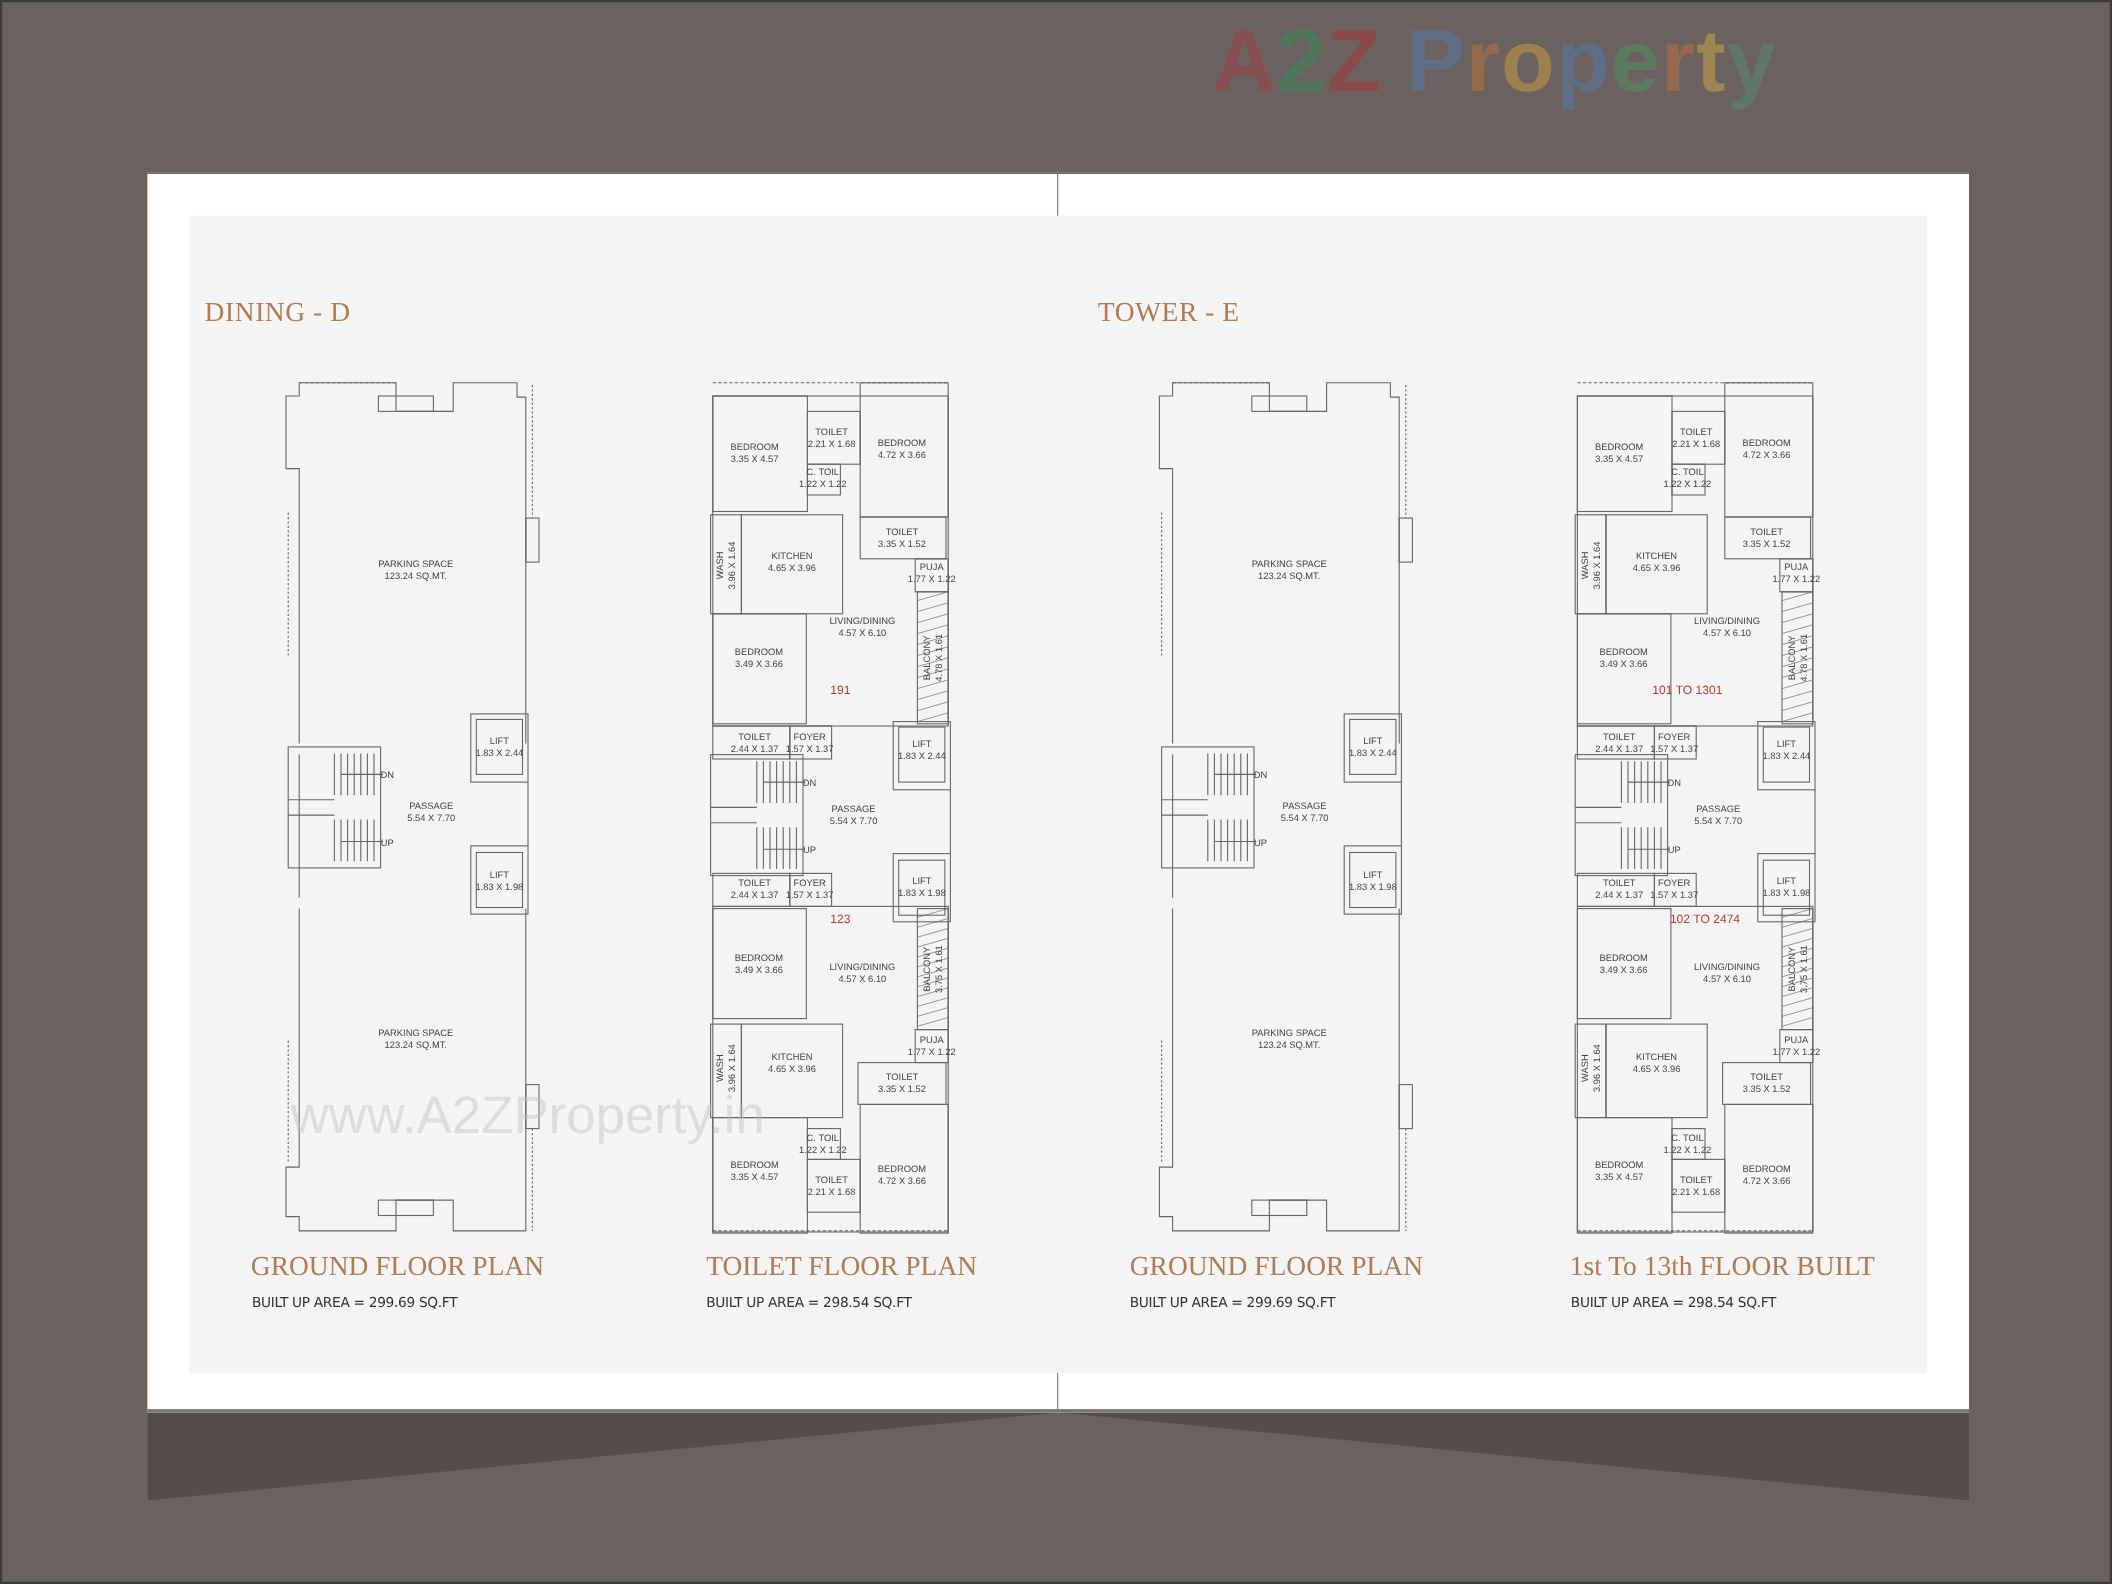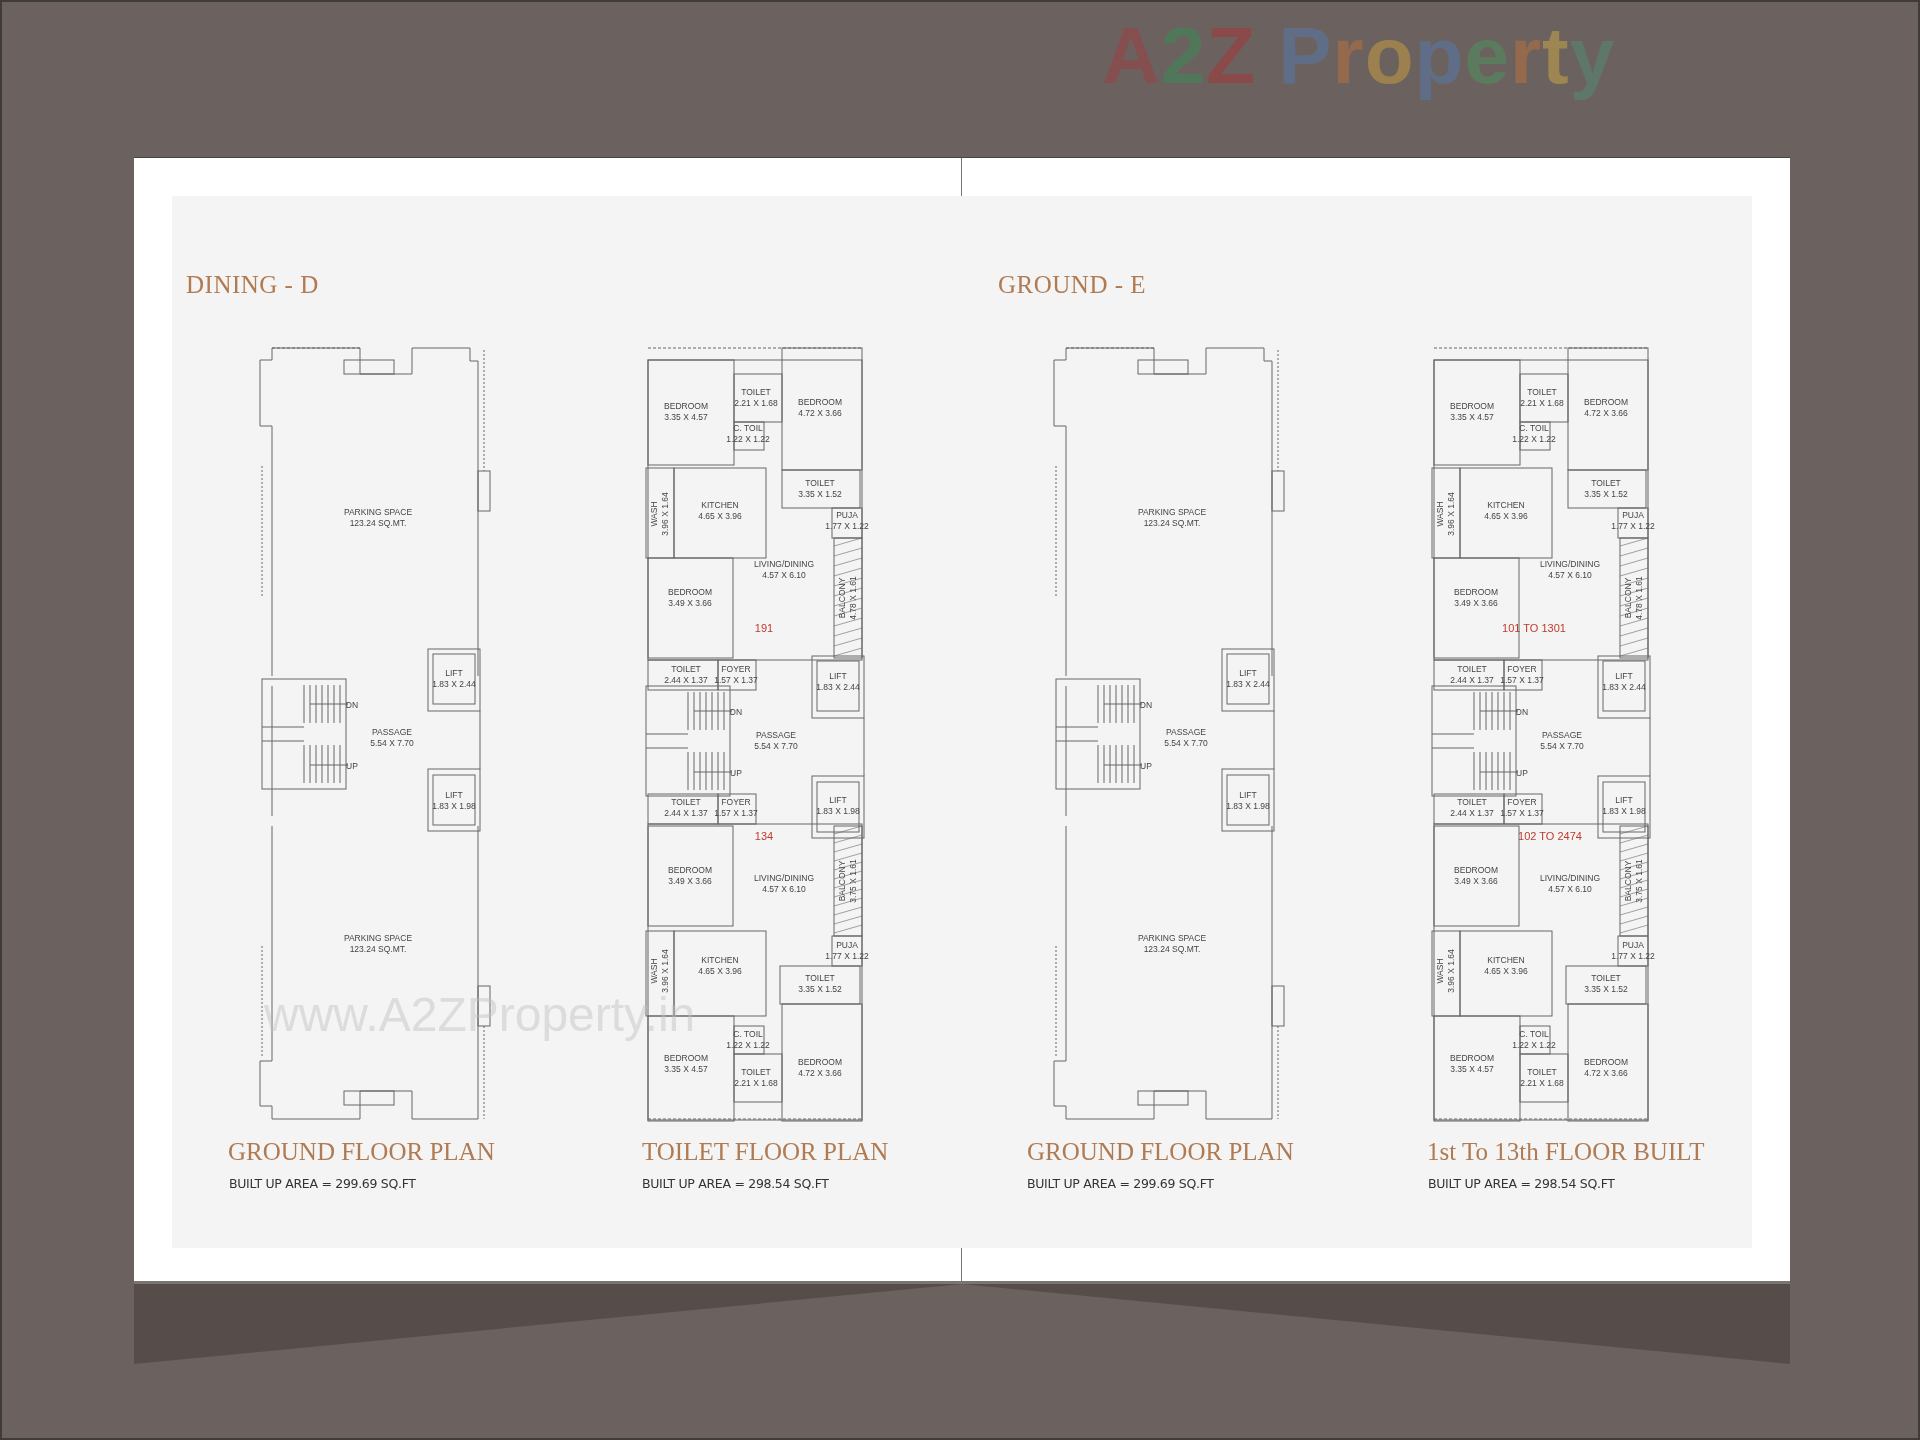--- a/index.html
+++ b/index.html
@@ -67,21 +67,21 @@
 
 <div class="logo" id="logo"><span style="color: rgb(138, 78, 78);">A</span><span style="color: rgb(79, 122, 90);">2</span><span style="color: rgb(142, 72, 72);">Z</span><span class="gap"></span><span style="color: rgb(95, 111, 140);">P</span><span style="color: rgb(154, 106, 74);">r</span><span style="color: rgb(162, 133, 78);">o</span><span style="color: rgb(95, 111, 140);">p</span><span style="color: rgb(91, 126, 94);">e</span><span style="color: rgb(154, 106, 74);">r</span><span style="color: rgb(164, 138, 82);">t</span><span style="color: rgb(94, 122, 108);">y</span></div>
 
 <div class="book-shadow"></div>
 
 <div class="page">
   <div class="spine"></div>
   <div class="sheet">
 
     <div class="tower-title" style="left:14px; top:75px;">DINING - D</div>
-    <div class="tower-title" style="left:826px; top:75px;">GROUND - E</div>
+    <div class="tower-title" style="left:826px; top:75px;">TOWER - E</div>
 
     <div class="plan" style="left:88px; top:150px;"><svg viewBox="0 0 235 775">
           <g stroke="#666" fill="none" stroke-width="1">
             <polyline points="12,330 12,80 0,80 0,14 12,14 12,2 100,2 100,28 152,28 152,2 210,2 210,15 218,15 218,330"></polyline>
             <polyline points="12,2 100,2" stroke-dasharray="3,2"></polyline>
             <rect x="218" y="125" width="12" height="40"></rect>
             <rect x="84" y="14" width="50" height="14"></rect>
             <polyline points="12,480 12,715 0,715 0,760 12,760 12,773 100,773 100,745 152,745 152,773 218,773 218,480"></polyline>
             <rect x="218" y="640" width="12" height="40"></rect>
             <rect x="84" y="745" width="50" height="14"></rect>
@@ -262,21 +262,21 @@
           <span class="name">5.54 X 7.70</span>
         </div><div class="room-label" style="left: 194px; top: 460px;">
           <span class="name">LIFT</span>
           <span class="name">1.83 X 1.98</span>
         </div><div class="room-label" style="left: 42px; top: 462px;">
           <span class="name">TOILET</span>
           <span class="name">2.44 X 1.37</span>
         </div><div class="room-label" style="left: 92px; top: 462px;">
           <span class="name">FOYER</span>
           <span class="name">1.57 X 1.37</span>
-        </div><div class="unit-no" style="left: 120px; top: 490px;">134</div><div class="room-label" style="left: 46px; top: 530px;">
+        </div><div class="unit-no" style="left: 120px; top: 490px;">123</div><div class="room-label" style="left: 46px; top: 530px;">
           <span class="name">BEDROOM</span>
           <span class="name">3.49 X 3.66</span>
         </div><div class="room-label" style="left: 140px; top: 538px;">
           <span class="name">LIVING/DINING</span>
           <span class="name">4.57 X 6.10</span>
         </div><div class="room-label" style="left: 204px; top: 535px; transform: translate(-50%, -50%) rotate(-90deg);">
           <span class="name">BALCONY</span>
           <span class="name">3.75 X 1.61</span>
         </div><div class="room-label" style="left: 16px; top: 625px; transform: translate(-50%, -50%) rotate(-90deg);">
           <span class="name">WASH</span>

